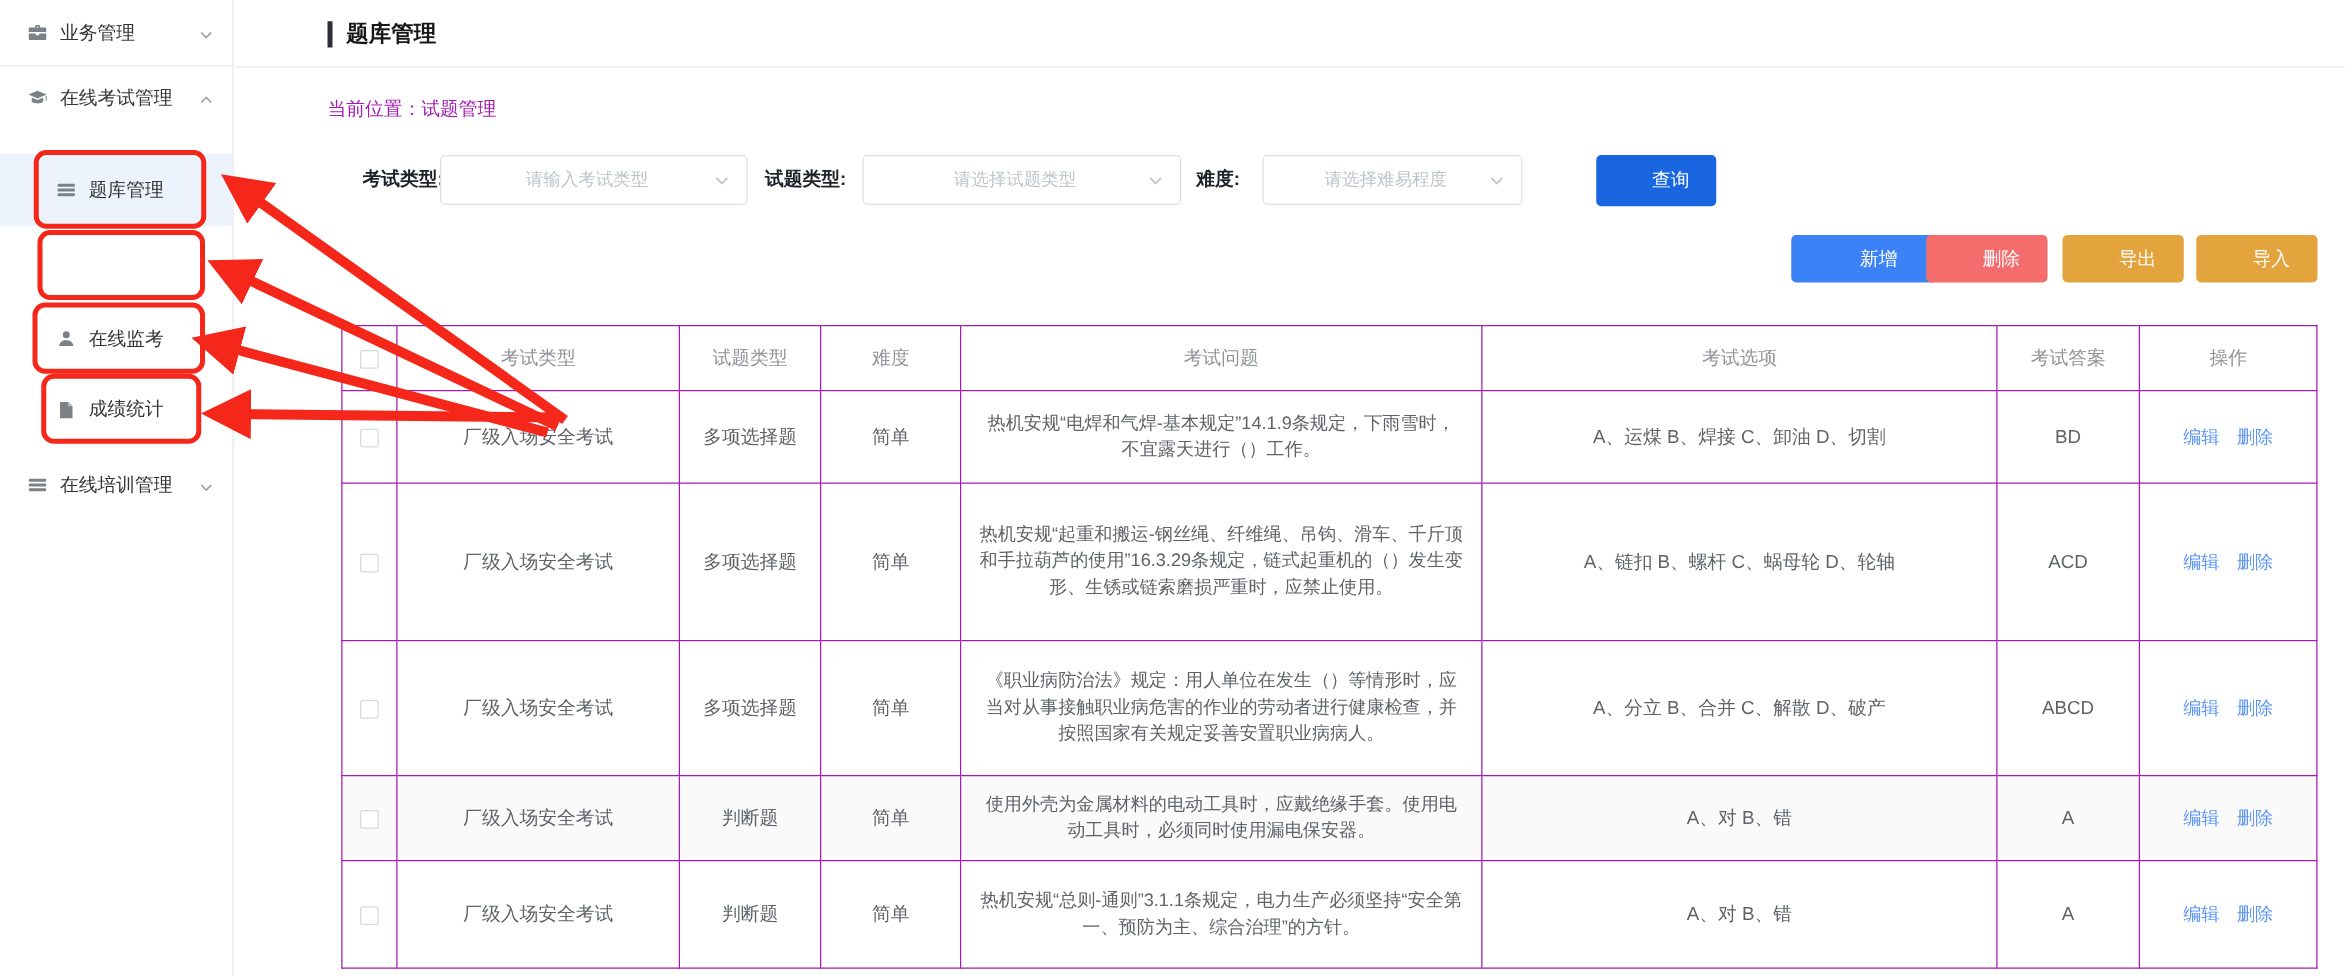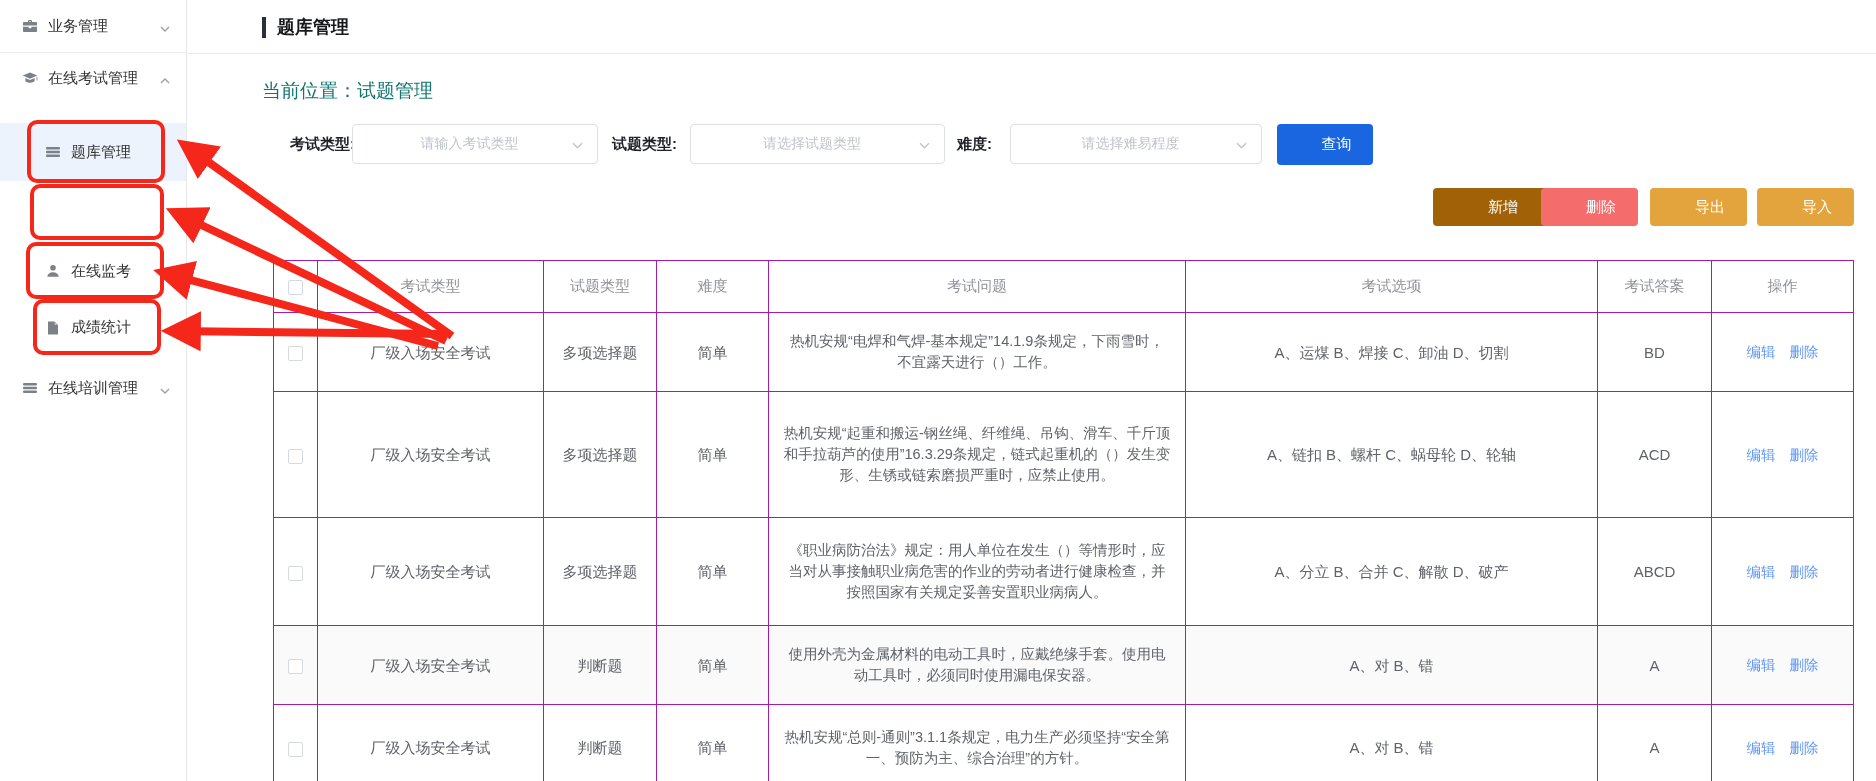--- a/index.html
+++ b/index.html
@@ -15,38 +15,38 @@
   .side-item .chev { position:absolute; right:16px; color:#9aa0a6; }
   .side-item.active { background:#edf3fc; }
   .side-divider { position:absolute; left:0; top:52px; width:100%; height:1px; background:#ececec; }
   .icon16 { width:16px; height:16px; flex:0 0 16px; display:inline-block; }
   .icon16 svg { display:block; }
   
   .page-title-wrap { position:absolute; left:262px; top:15px; display:flex; align-items:center; gap:11px; }
   .title-accent { width:4px; height:21px; background:#2b2f36; }
   .page-title { font-size:18px; font-weight:bold; color:#17181a; }
   .header-divider { position:absolute; left:188px; top:53px; width:1688px; height:1px; background:#e9e9e9; }
-  .breadcrumb { position:absolute; left:262px; top:78px; font-size:19px; color:#0f766e; }
+  .breadcrumb { position:absolute; left:262px; top:78px; font-size:15px; color:#a21caf; }
   
   .flt-label { position:absolute; top:124px; height:40px; line-height:40px; font-size:15px; font-weight:bold; color:#1f2329; }
   .select { position:absolute; top:124px; height:40px; border:1px solid #dcdfe6; border-radius:4px; background:#fff; display:flex; align-items:center; padding:0 14px; cursor:pointer; }
   .select .ph { font-size:14px; color:#bfc4cc; flex:1;text-align:center; }
   .select .sel-chev { color:#c0c4cc; }
   .btn { position:absolute; border:none; border-radius:4px; color:#fff; font-size:15px; cursor:pointer; font-family:inherit;padding-left:23px; }
   .btn-search { left:1277px; top:124px; width:96px; height:41px; background:#1a66e0; }
-  .btn-add    { left:1433px; top:188px; width:117px; height:38px; background:#a16207; }
+  .btn-add    { left:1433px; top:188px; width:117px; height:38px; background:#3b82f6; }
   .btn-del    { left:1541px; top:188px; width:97px; height:38px; background:#f56c6c; }
   .btn-export { left:1650px; top:188px; width:97px; height:38px; background:#e3a33d; }
   .btn-import { left:1757px; top:188px; width:97px; height:38px; background:#e3a33d; }
   
   .grid { position:absolute; left:273px; top:260px; width:1580px; border-collapse:collapse; table-layout:fixed; }
   .grid th, .grid td { border:1px solid #a21caf; text-align:center; vertical-align:middle; }
   .grid th { height:52px; font-size:15px; font-weight:normal; color:#909399; background:#fff; }
   .grid td { font-size:15px; color:#5f6368; line-height:21px; padding:6px 12px; }
-  .grid td.q { padding:18px 14px; font-size:14.5px; }
+  .grid td.q { padding:2px 14px; font-size:14.5px; }
   .grid tr.stripe td { background:#fafafa; }
   .cb { display:inline-block; width:15px; height:15px; border:1px solid #d5d9e0; border-radius:2px; background:#fff; vertical-align:middle; cursor:pointer; }
   .ops a { color:#5e96f5; text-decoration:none; margin:0 7px; cursor:pointer; font-size:14.5px; }
   
   .overlay { position:absolute; left:0; top:0; width:1876px; height:781px; pointer-events:none; z-index:10; }
 </style>
 </head>
 <body>
 
 <div class="sidebar">
@@ -151,21 +151,21 @@
 <div class="select" style="left:690px;width:255px;">
   <span class="ph">请选择试题类型</span>
   <span class="sel-chev">
     <svg viewBox="0 0 10 6" width="11" height="7">
         <path d="M1 1l4 4 4-4" fill="none" stroke="#c0c4cc" stroke-width="1.3"></path>
       </svg>
   </span>
 </div>
 
 <span class="flt-label" style="left:957px;">难度:</span>
-<div class="select" style="left:1010px;width:252px;">
+<div class="select" style="left:1010px;width:208px;">
   <span class="ph">请选择难易程度</span>
   <span class="sel-chev">
     <svg viewBox="0 0 10 6" width="11" height="7">
         <path d="M1 1l4 4 4-4" fill="none" stroke="#c0c4cc" stroke-width="1.3"></path>
       </svg>
   </span>
 </div>
 
 <button class="btn btn-search">查询</button>
 

